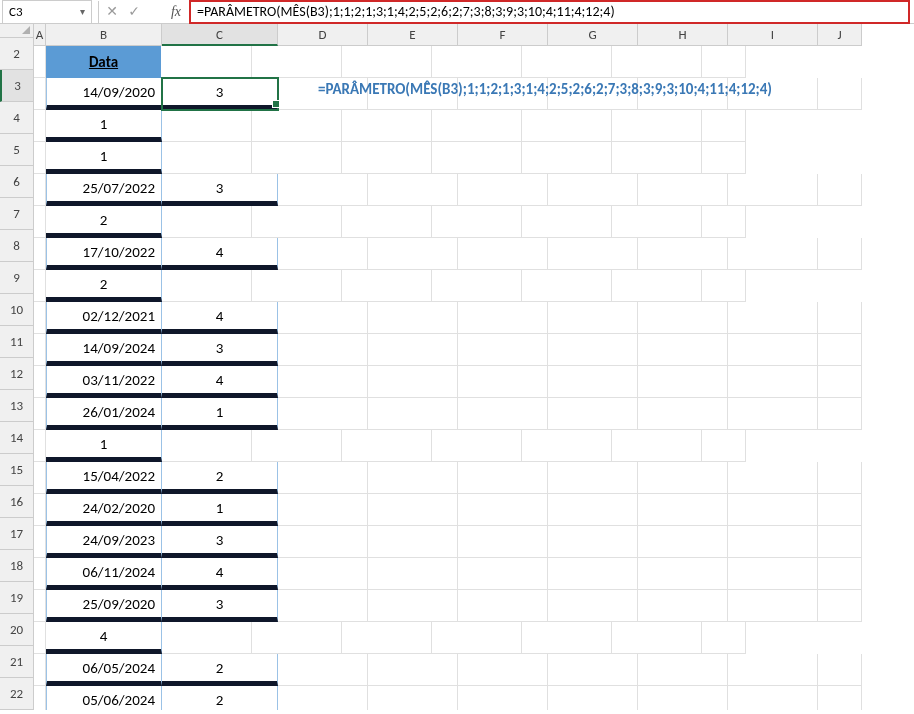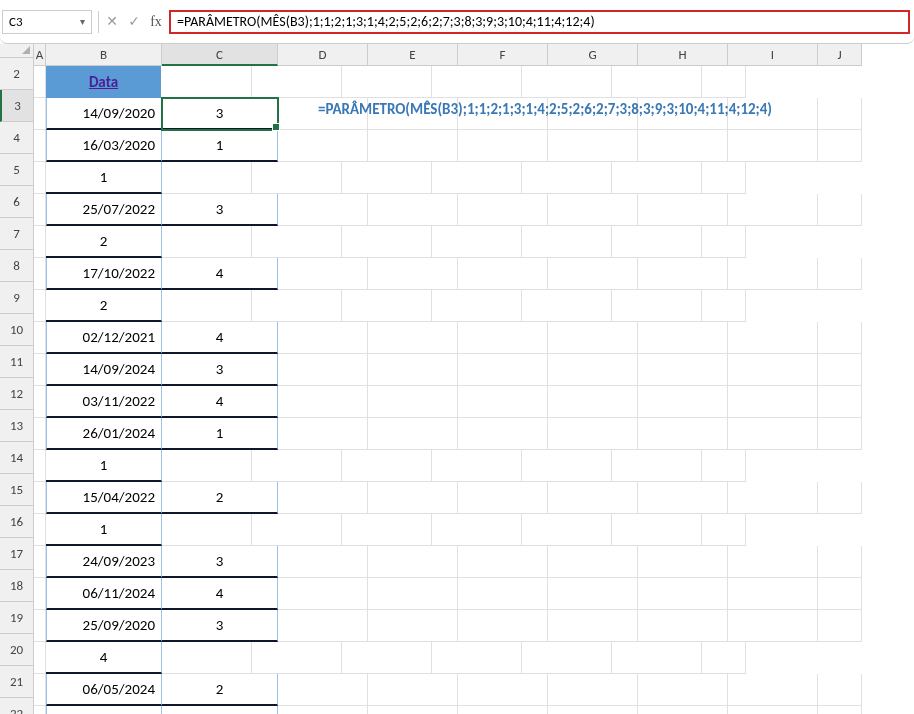--- a/index.html
+++ b/index.html
@@ -7,24 +7,23 @@
     margin: 0;
     font-family: Calibri, Arial, sans-serif;
     font-size: 15px;
     background: #fff;
     color: #000;
     user-select: none;
   }
   .formula-bar {
     display: flex;
     align-items: center;
-    height: 44px;
+    height: 24px;
     border-bottom: 1px solid #ccc;
     background: #fff;
-    border-radius: 7px;
   }
   .name-box {
     width: 90px;
     height: 24px;
     margin: 2px 4px 2px 2px;
     border: 1px solid #ccc;
     background: #fff;
     display: flex;
     align-items: center;
     padding: 0 6px;
@@ -44,23 +43,25 @@
   .fb-icon {
     width: 22px;
     height: 22px;
     display: flex;
     align-items: center;
     justify-content: center;
     color: #9a9a9a;
     font-size: 14px;
   }
   .fx-icon {
+    font-style: italic;
     font-family: "Times New Roman", serif;
     color: #555;
     font-size: 14px;
+    margin-left: 20px;
   }
   .formula-input {
     flex: 1;
     height: 24px;
     border: 2px solid #d02828;
     background: #fff;
     display: flex;
     align-items: center;
     padding: 0 6px;
     font-size: 14px;
@@ -122,29 +123,29 @@
     display: flex;
     align-items: center;
     padding: 0 6px;
     font-size: 15px;
     background: #fff;
   }
   .cell.center { justify-content: center; }
   .cell.right { justify-content: flex-end; }
   .header-cell {
     background: #5b9bd5;
-    color: #4c1d95;
+    color: #000000;
     font-weight: bold;
     justify-content: center;
     border-right: 1px solid #fff;
     border-bottom: 1px solid #5b9bd5;
     text-decoration: underline;
   }
   .header-cell:last-child { border-right: 1px solid #5b9bd5; }
-  .table-b .cell.b { border-right: 1px solid #9bc2e6; border-bottom: 2px solid #0f172a; }
+  .table-b .cell.b { border-right: 1px solid #9bc2e6; border-bottom: 5px solid #0f172a; }
   .table-b .cell.b-left { border-left: 1px solid #9bc2e6; }
   .col-A { width: 12px; min-width:12px; padding:0; }
   .col-B { width: 116px; }
   .col-C { width: 116px; }
   .col-D { width: 90px; }
   .col-E { width: 90px; }
   .col-F { width: 90px; }
   .col-G { width: 90px; }
   .col-H { width: 90px; }
   .col-I { width: 90px; }
@@ -250,21 +251,20 @@
             <div class="cell col-D"></div>
             <div class="cell col-E"></div>
             <div class="cell col-F"></div>
             <div class="cell col-G"></div>
             <div class="cell col-H"></div>
             <div class="cell col-I"></div>
             <div class="cell col-J"></div>
           </div>
           <div class="grid-row">
             <div class="cell col-A"></div>
-            <div class="cell col-B b b-left right">16/03/2020</div>
             <div class="cell col-C b center">1</div>
             <div class="cell col-D"></div>
             <div class="cell col-E"></div>
             <div class="cell col-F"></div>
             <div class="cell col-G"></div>
             <div class="cell col-H"></div>
             <div class="cell col-I"></div>
             <div class="cell col-J"></div>
           </div>
           <div class="grid-row">
@@ -390,20 +390,21 @@
             <div class="cell col-D"></div>
             <div class="cell col-E"></div>
             <div class="cell col-F"></div>
             <div class="cell col-G"></div>
             <div class="cell col-H"></div>
             <div class="cell col-I"></div>
             <div class="cell col-J"></div>
           </div>
           <div class="grid-row">
             <div class="cell col-A"></div>
+            <div class="cell col-B b b-left right">24/02/2020</div>
             <div class="cell col-C b center">1</div>
             <div class="cell col-D"></div>
             <div class="cell col-E"></div>
             <div class="cell col-F"></div>
             <div class="cell col-G"></div>
             <div class="cell col-H"></div>
             <div class="cell col-I"></div>
             <div class="cell col-J"></div>
           </div>
           <div class="grid-row">

